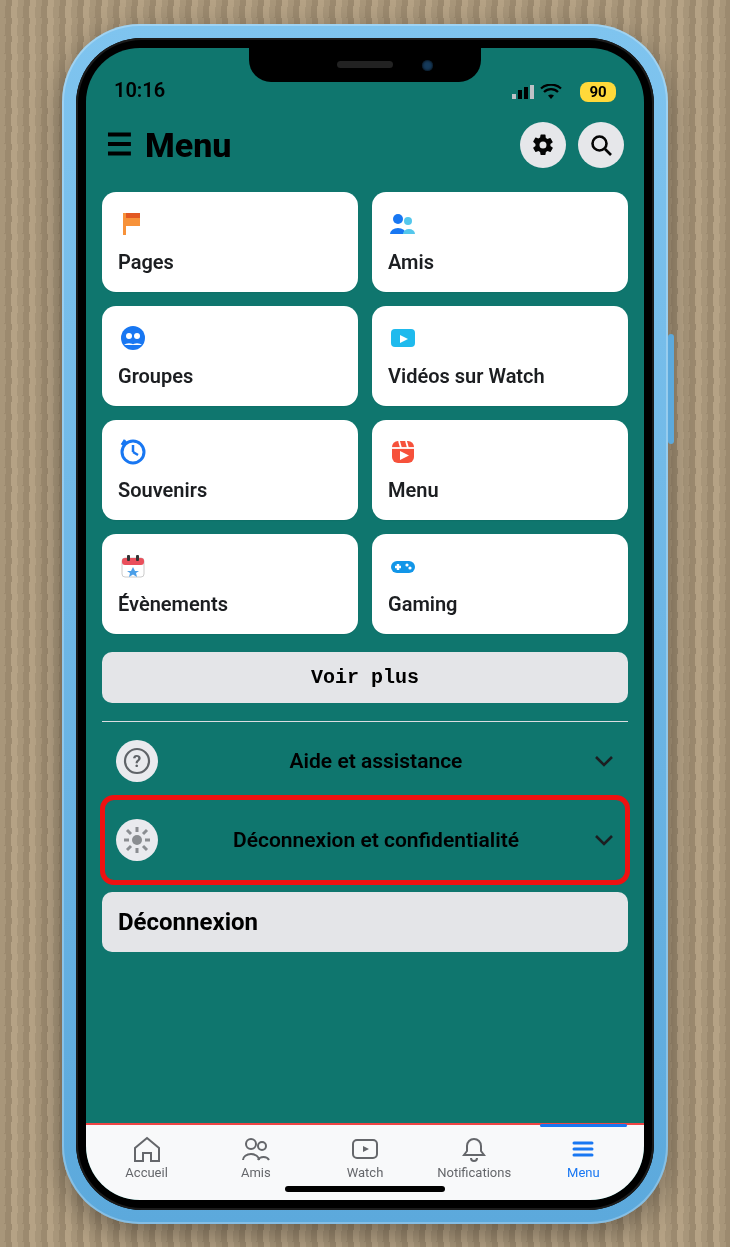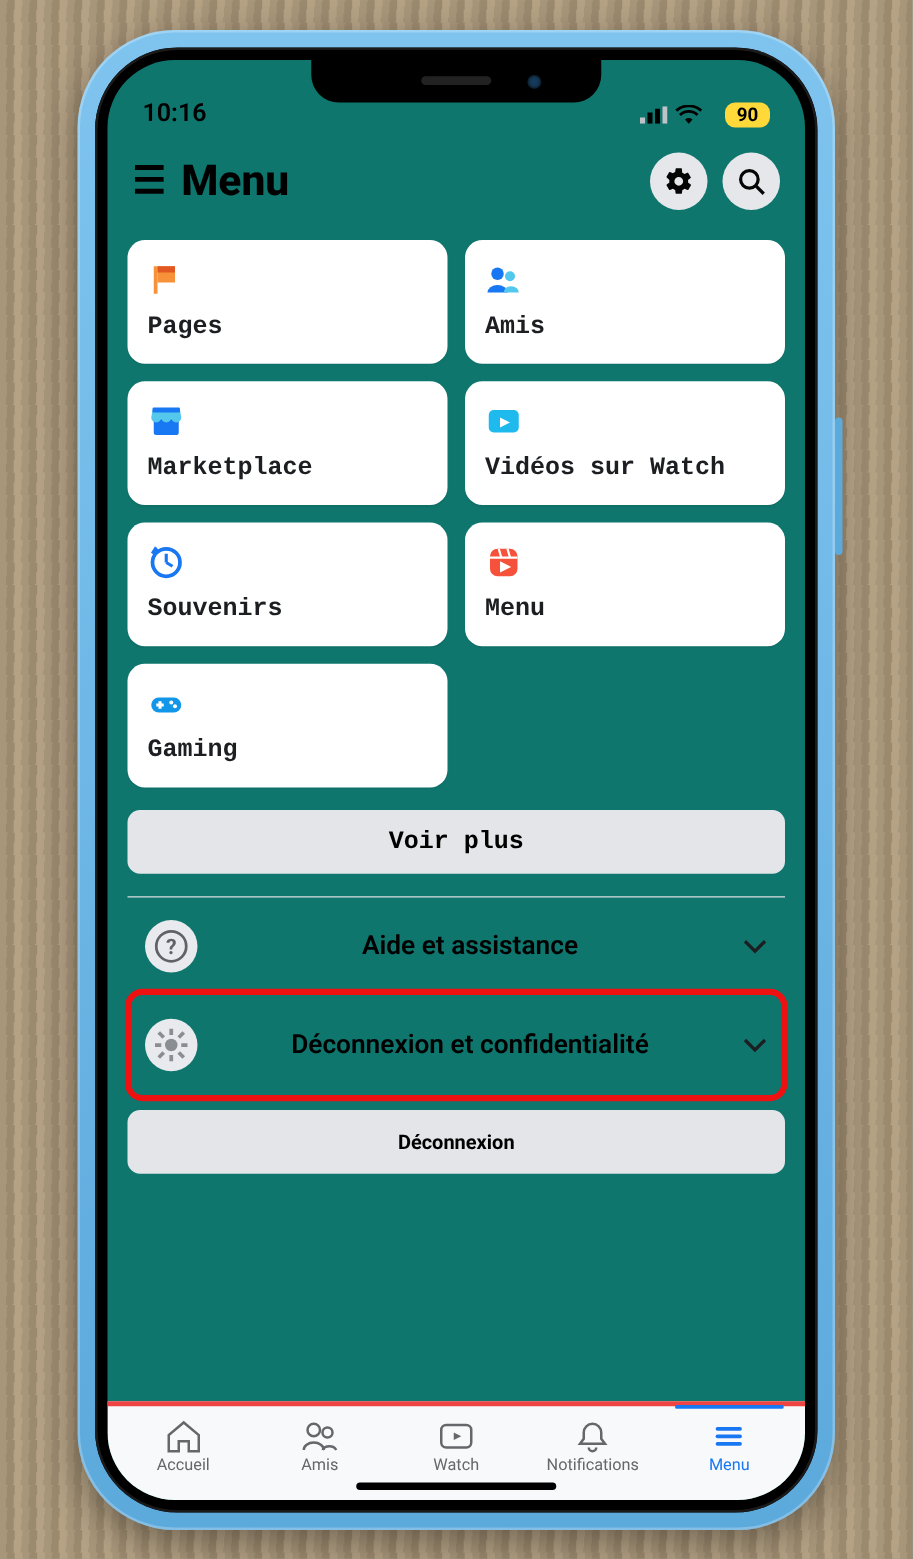--- a/index.html
+++ b/index.html
@@ -79,21 +79,21 @@
   }
   .hamburger { font-size:30px; font-weight:700; line-height:1;}
   .title { font-size:34px; font-weight:800; flex:1;}
   .iconbtn {
     width:46px; height:46px; border-radius:50%;
     background:#e6e7ea; display:flex; align-items:center; justify-content:center;
   }
 
   
   .main { flex:1; overflow:hidden; padding:0 16px; }
-  .grid { display:grid; grid-template-columns:1fr 1fr; gap:14px;font-family:Liberation Mono, monospace; }
+  .grid { display:grid; grid-template-columns:1fr 1fr; gap:14px; }
   .card {
     background:#fff; border-radius:14px; padding:16px 16px 18px;
     box-shadow:0 1px 1px rgba(0,0,0,.06);
   }
   .card .ic { height:32px; display:flex; align-items:center;}
   .card .lbl { margin-top:10px; font-size:20px; font-weight:600; color:#1c1e21;}
 
   .widebtn {
     margin-top:18px; background:#e4e5e8; border-radius:10px;
     text-align:center; padding:14px; font-size:20px; font-weight:600;font-family:Liberation Mono, monospace;
@@ -111,26 +111,26 @@
   }
   .row .rlbl { flex:1; font-size:21px; font-weight:600;text-align:center;}
   .chev { font-size:20px;}
   .highlight {
     position:absolute; inset:-6px -2px -6px -2px;
     border:5px solid #e11; border-radius:14px; pointer-events:none;
   }
 
   .logout {
     margin:12px 0 16px; background:#e4e5e8; border-radius:10px;
-    text-align:center; padding:16px; font-size:16px; font-weight:700;
+    text-align:left; padding:16px; font-size:24px; font-weight:700;
   }
 
   
   .bottomnav {
-    border-top:4px solid #ef4444;
+    border-top:2px solid #ef4444;
     display:flex; padding:8px 6px 20px; background:#f8f9fa;
   }
   .tab { flex:1; text-align:center; font-size:13px; color:#65676b; position:relative;}
   .tab .ticon { height:32px; display:flex; align-items:center; justify-content:center;}
   .tab.active { color:#1877f2;}
   .tab.active::before{
     content:""; position:absolute; top:-9px; left:10%; right:10%; height:3px;
     background:#1877f2; border-radius:2px;
   }
   .homebar{ position:absolute; bottom:8px; left:50%; transform:translateX(-50%);
@@ -212,26 +212,28 @@
                   <circle cx="20" cy="12" r="4" fill="#54c7ec"></circle>
                   <path d="M2 25a8 6 0 0 1 16 0z" fill="#1877f2"></path>
                   <path d="M15 25a6 5 0 0 1 12 0z" fill="#54c7ec"></path>
                 </svg>
               </div>
     <div class="lbl">Amis</div>
             </div>
             <div class="card">
               <div class="ic">
                 <svg width="30" height="30" viewBox="0 0 30 30">
-                  <rect x="5" y="13" width="20" height="13" rx="2" fill="#1877f2"></rect>
-                  <path d="M4 6h22l1 6a4 4 0 0 1-8 0 4 4 0 0 1-8 0 4 4 0 0 1-8 0z" fill="#54c7ec"></path>
-                  <rect x="4" y="4" width="22" height="4" rx="1" fill="#1877f2"></rect>
-                </svg>
-              </div>
-    <div class="lbl">Marketplace</div>
+                  <circle cx="15" cy="15" r="12" fill="#1877f2"></circle>
+                  <circle cx="11" cy="13" r="3" fill="#fff"></circle>
+                  <circle cx="19" cy="13" r="3" fill="#fff"></circle>
+                  <path d="M6 22a6 4 0 0 1 10 0z" fill="#fff"></path>
+                  <path d="M14 22a6 4 0 0 1 10 0z" fill="#fff"></path>
+                </svg>
+              </div>
+    <div class="lbl">Groupes</div>
             </div>
             <div class="card">
               <div class="ic">
                 <svg width="30" height="30" viewBox="0 0 30 30">
                   <rect x="3" y="6" width="24" height="18" rx="4" fill="#1fbaed"></rect>
                   <polygon points="12,12 12,20 20,16" fill="#fff"></polygon>
                 </svg>
               </div>
     <div class="lbl">Vidéos sur Watch</div>
             </div>
@@ -252,20 +254,32 @@
                 <svg width="30" height="30" viewBox="0 0 30 30">
                   <rect x="4" y="4" width="22" height="22" rx="6" fill="#f6513b"></rect>
                   <rect x="4" y="4" width="22" height="22" rx="6" fill="url(#rg)"></rect>
                   <line x1="4" y1="11" x2="26" y2="11" stroke="#fff" stroke-width="1.8"></line>
                   <line x1="11" y1="4" x2="13" y2="11" stroke="#fff" stroke-width="1.8"></line>
                   <line x1="18" y1="4" x2="20" y2="11" stroke="#fff" stroke-width="1.8"></line>
                   <polygon points="12,14 12,23 21,18.5" fill="#fff"></polygon>
                 </svg>
               </div>
     <div class="lbl">Menu</div>
+            </div>
+            <div class="card">
+              <div class="ic">
+                <svg width="30" height="30" viewBox="0 0 30 30">
+                  <rect x="4" y="7" width="22" height="19" rx="3" fill="#fff" stroke="#ccc"></rect>
+                  <rect x="4" y="7" width="22" height="7" rx="3" fill="#e94f5b"></rect>
+                  <rect x="9" y="4" width="3" height="6" rx="1" fill="#333"></rect>
+                  <rect x="18" y="4" width="3" height="6" rx="1" fill="#333"></rect>
+                  <polygon points="15,16 17,20 21,20 18,22 19,26 15,23.5 11,26 12,22 9,20 13,20" fill="#4b9fe8"></polygon>
+                </svg>
+              </div>
+    <div class="lbl">Évènements</div>
             </div>
             <div class="card">
               <div class="ic">
                 <svg width="30" height="30" viewBox="0 0 30 30">
                   <rect x="3" y="10" width="24" height="12" rx="6" fill="#1296e8"></rect>
                   <line x1="10" y1="13" x2="10" y2="19" stroke="#fff" stroke-width="2.5"></line>
                   <line x1="7" y1="16" x2="13" y2="16" stroke="#fff" stroke-width="2.5"></line>
                   <circle cx="19" cy="14" r="1.6" fill="#fff"></circle>
                   <circle cx="22" cy="17" r="1.6" fill="#fff"></circle>
                 </svg>

